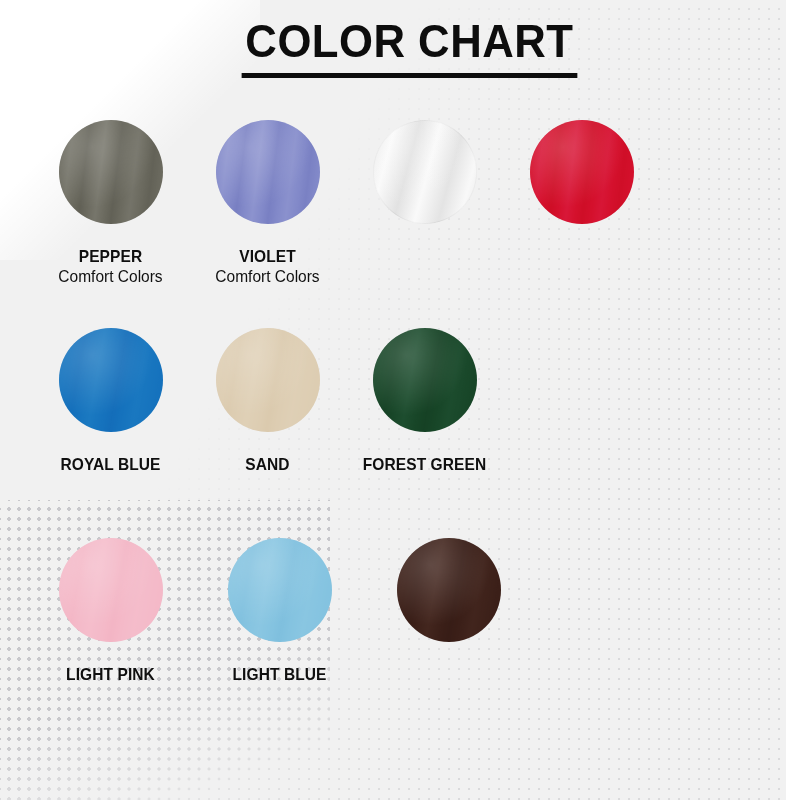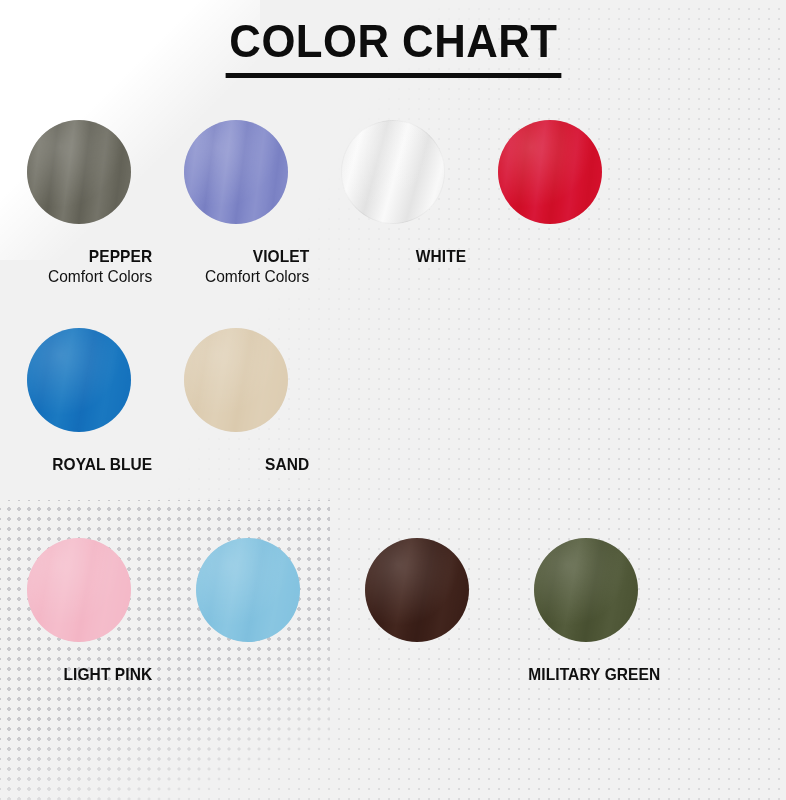--- a/index.html
+++ b/index.html
@@ -77,20 +77,21 @@
     z-index: 2;
     pointer-events: none;
   }
 
   
   #page {
     position: relative;
     z-index: 5;
     width: 786px;
     height: 800px;
+    padding-left: 32px;
   }
 
   header {
     padding-top: 16px;
     text-align: center;
   }
   #chart-title {
     display: inline-block;
     font-size: 47px;
     line-height: 1.06;
@@ -194,21 +195,21 @@
         rgba(0,0,0,.075) 36%,
         rgba(255,255,255,.50) 52%,
         rgba(0,0,0,.065) 70%,
         rgba(255,255,255,.40) 86%,
         rgba(0,0,0,.05) 100%);
     mix-blend-mode: normal;
   }
 
   .labels {
     margin-top: 22px;
-    text-align: right;
+    text-align: center;
     width: 157px;
   }
   .label-main {
     font-size: 16.5px;
     font-weight: 700;
     letter-spacing: .1px;
     color: #0f0f0f;
     line-height: 1.22;
     transform: scaleX(.94);
   }
@@ -255,23 +256,20 @@
           </div>
           <div class="labels">
             <div class="label-main">VIOLET</div>
             <div class="label-sub">Comfort Colors</div>
           </div>
         </div>
         <div class="cell">
           <div class="swatch-wrap">
             <div class="swatch pale" title="WHITE" style="background: rgb(244, 244, 244);"></div>
           </div>
-          <div class="labels">
-            <div class="label-main">WHITE</div>
-          </div>
         </div>
         <div class="cell">
           <div class="swatch-wrap">
             <div class="swatch folds" title="RED" style="background: rgb(212, 16, 44);"></div>
           </div>
         </div>
       </div>
     <div class="row row-2">
         <div class="cell">
           <div class="swatch-wrap">
@@ -282,44 +280,47 @@
           </div>
         </div>
         <div class="cell">
           <div class="swatch-wrap">
             <div class="swatch" title="SAND" style="background: rgb(221, 205, 178);"></div>
           </div>
           <div class="labels">
             <div class="label-main">SAND</div>
           </div>
         </div>
+        <div class="cell">
+          <div class="swatch-wrap">
+            <div class="swatch" title="FOREST GREEN" style="background: rgb(23, 69, 39);"></div>
+          </div>
+          <div class="labels">
+            <div class="label-main">FOREST GREEN</div>
+          </div>
+        </div>
       </div>
     <div class="row row-3">
         <div class="cell">
           <div class="swatch-wrap">
             <div class="swatch" title="LIGHT PINK" style="background: rgb(244, 185, 200);"></div>
           </div>
           <div class="labels">
             <div class="label-main">LIGHT PINK</div>
           </div>
         </div>
         <div class="cell">
           <div class="swatch-wrap">
             <div class="swatch" title="LIGHT BLUE" style="background: rgb(132, 195, 224);"></div>
           </div>
+          <div class="labels">
+            <div class="label-main">LIGHT BLUE</div>
+          </div>
         </div>
         <div class="cell">
           <div class="swatch-wrap">
             <div class="swatch" title="DARK CHOCOLATE" style="background: rgb(59, 31, 24);"></div>
-          </div>
-        </div>
-        <div class="cell">
-          <div class="swatch-wrap">
-            <div class="swatch" title="MILITARY GREEN" style="background: rgb(76, 84, 52);"></div>
-          </div>
-          <div class="labels">
-            <div class="label-main">MILITARY GREEN</div>
           </div>
         </div>
       </div>
   </main>
 
 </div>
 
 </body></html>

